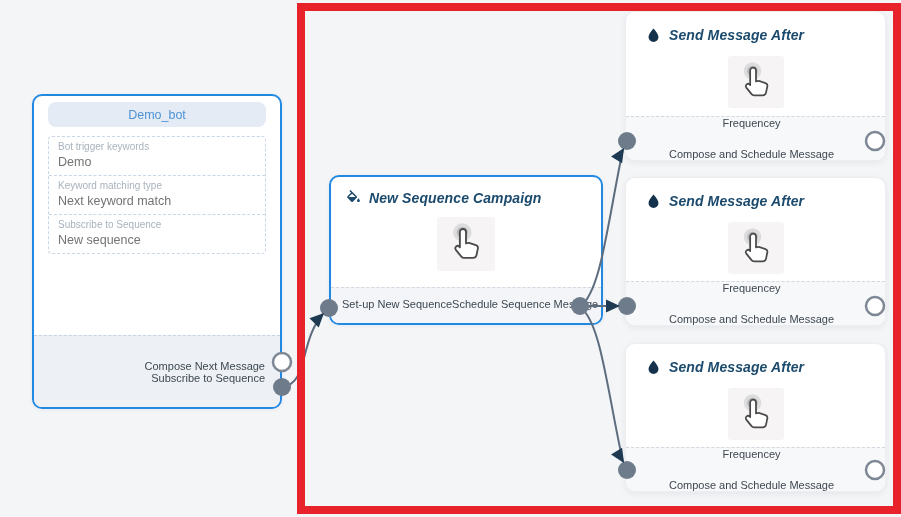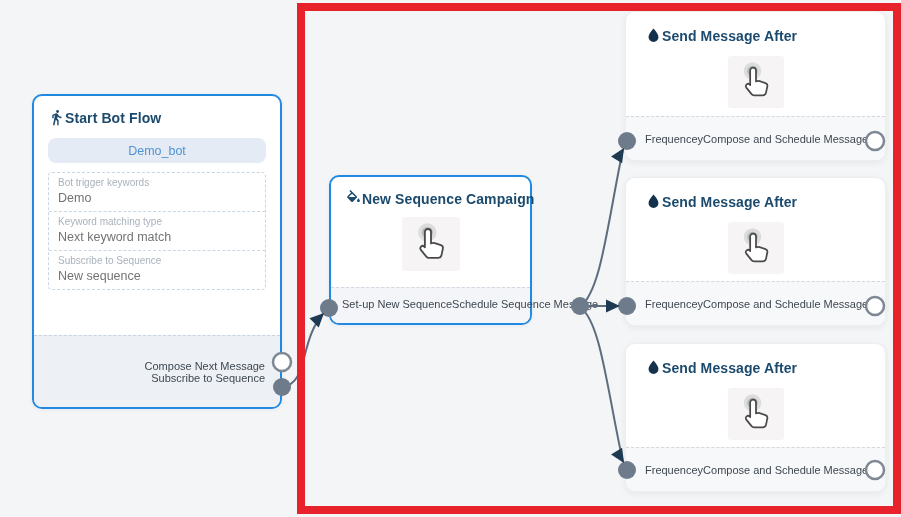--- a/index.html
+++ b/index.html
@@ -9,21 +9,21 @@
     font-family:"Liberation Sans","DejaVu Sans",sans-serif;
     -webkit-font-smoothing:antialiased;
   }
   .canvas{position:absolute;inset:0;}
 
   
   .node{position:absolute;background:#ffffff;border-radius:10px;z-index:2;box-sizing:border-box;}
   .node.selected{border:2px solid #2289e3;box-shadow:0 1px 4px rgba(20,40,70,.06);}
   .node.plain{border:1px solid #eceef2;box-shadow:0 2px 6px rgba(30,40,60,.07);}
 
-  .node-header{display:flex;align-items:flex-end;padding:13px 14px 6px 14px;}
+  .node-header{display:flex;align-items:flex-start;gap:7px;padding:13px 14px 6px 14px;font-style:italic;}
   .node-title{font-size:14px;font-weight:700;color:#1b4a6d;letter-spacing:.1px;white-space:nowrap;}
   .hdr-icon{width:17px;height:17px;flex:0 0 auto;display:block;}
 
   .bot-name-btn{
     margin:6px 14px 0 14px;height:25px;line-height:25px;text-align:center;
     background:#e4ebf4;color:#4f93d6;font-size:12.5px;border-radius:8px;
     border:none;display:block;width:calc(100% - 28px);box-sizing:border-box;
     font-family:inherit;cursor:pointer;
   }
 
@@ -46,21 +46,21 @@
     background:#f3f5f8;border-top:1px dashed #d2d8de;border-radius:0 0 8px 8px;
     display:flex;justify-content:space-between;align-items:center;
     padding:0 13px 4px 11px;box-sizing:border-box;
   }
   .seq-footer .out-label{font-size:11px;}
 
   .msg-footer{
     position:absolute;left:0;right:0;bottom:0;height:44px;
     background:#f7f8fa;border-top:1px dashed #d2d8de;border-radius:0 0 9px 9px;
     display:flex;justify-content:space-between;align-items:center;
-    padding:0 27px 0 19px;box-sizing:border-box;
+    padding:0 27px 0 19px;box-sizing:border-box;flex-direction:column;
   }
 
   .cursor-box{
     width:58px;height:54px;border-radius:3px;background:#f7f4f5;
     display:flex;align-items:center;justify-content:center;
   }
   .cursor-center{position:absolute;left:50%;transform:translateX(-50%);}
 
   
   svg.wires{position:absolute;left:0;top:0;z-index:5;pointer-events:none;}
@@ -70,26 +70,20 @@
     position:absolute;left:297px;top:3px;width:604px;height:511px;
     border:8px solid #e8222a;box-sizing:border-box;z-index:9;pointer-events:none;
   }
 </style>
 </head>
 <body>
 
 <div class="canvas">
 
   <div class="node selected" style="left:32px;top:94px;width:250px;height:315px;">
-    <div class="node-header">
-      <svg class="hdr-icon" viewBox="0 0 24 24">
-        <path fill="#1b4a6d" d="M13.5 5.5c1.1 0 2-.9 2-2s-.9-2-2-2-2 .9-2 2 .9 2 2 2zM9.8 8.9L7 23h2.1l1.8-8 2.1 2v6h2v-7.5l-2.1-2 .6-3C14.8 12 16.8 13 19 13v-2c-1.9 0-3.5-1-4.3-2.4l-1-1.6c-.4-.6-1-1-1.7-1-.3 0-.5.1-.8.1L6 8.3V13h2V9.6l1.8-.7"></path>
-      </svg>
-      <span class="node-title">Start Bot Flow</span>
-    </div>
     <button class="bot-name-btn">Demo_bot</button>
     <div class="fields">
       <div class="field">
         <div class="field-label">Bot trigger keywords</div>
         <div class="field-value">Demo</div>
       </div>
       <div class="field">
         <div class="field-label">Keyword matching type</div>
         <div class="field-value">Next keyword match</div>
       </div>
@@ -97,21 +91,21 @@
         <div class="field-label">Subscribe to Sequence</div>
         <div class="field-value">New sequence</div>
       </div>
     </div>
     <div class="start-footer">
       <span class="out-label">Compose Next Message</span>
       <span class="out-label">Subscribe to Sequence</span>
     </div>
   </div>
 
-  <div class="node selected" style="left:329px;top:175px;width:203px;height:150px;">
+  <div class="node selected" style="left:329px;top:175px;width:274px;height:150px;">
     <div class="node-header">
       <svg class="hdr-icon" viewBox="0 0 24 24">
         <path fill="#1b4a6d" d="M16.56 8.94L7.62 0 6.21 1.41l2.38 2.38-5.15 5.15c-.59.59-.59 1.54 0 2.12l5.5 5.5c.29.3.68.44 1.06.44s.77-.15 1.06-.44l5.5-5.5c.59-.58.59-1.53 0-2.12zM5.21 10L10 5.21 14.79 10H5.21zM19 11.5s-2 2.17-2 3.5c0 1.1.9 2 2 2s2-.9 2-2c0-1.33-2-3.5-2-3.5z"></path>
       </svg>
       <span class="node-title">New Sequence Campaign</span>
     </div>
     <div class="cursor-box cursor-center" style="top:40px;">
       <svg width="40" height="44" viewBox="0 0 32 36">
         <circle cx="13" cy="8.5" r="7.5" fill="#8d9399" opacity="0.25"></circle>
         <circle cx="13" cy="8.5" r="4.5" fill="#8d9399" opacity="0.5"></circle>

